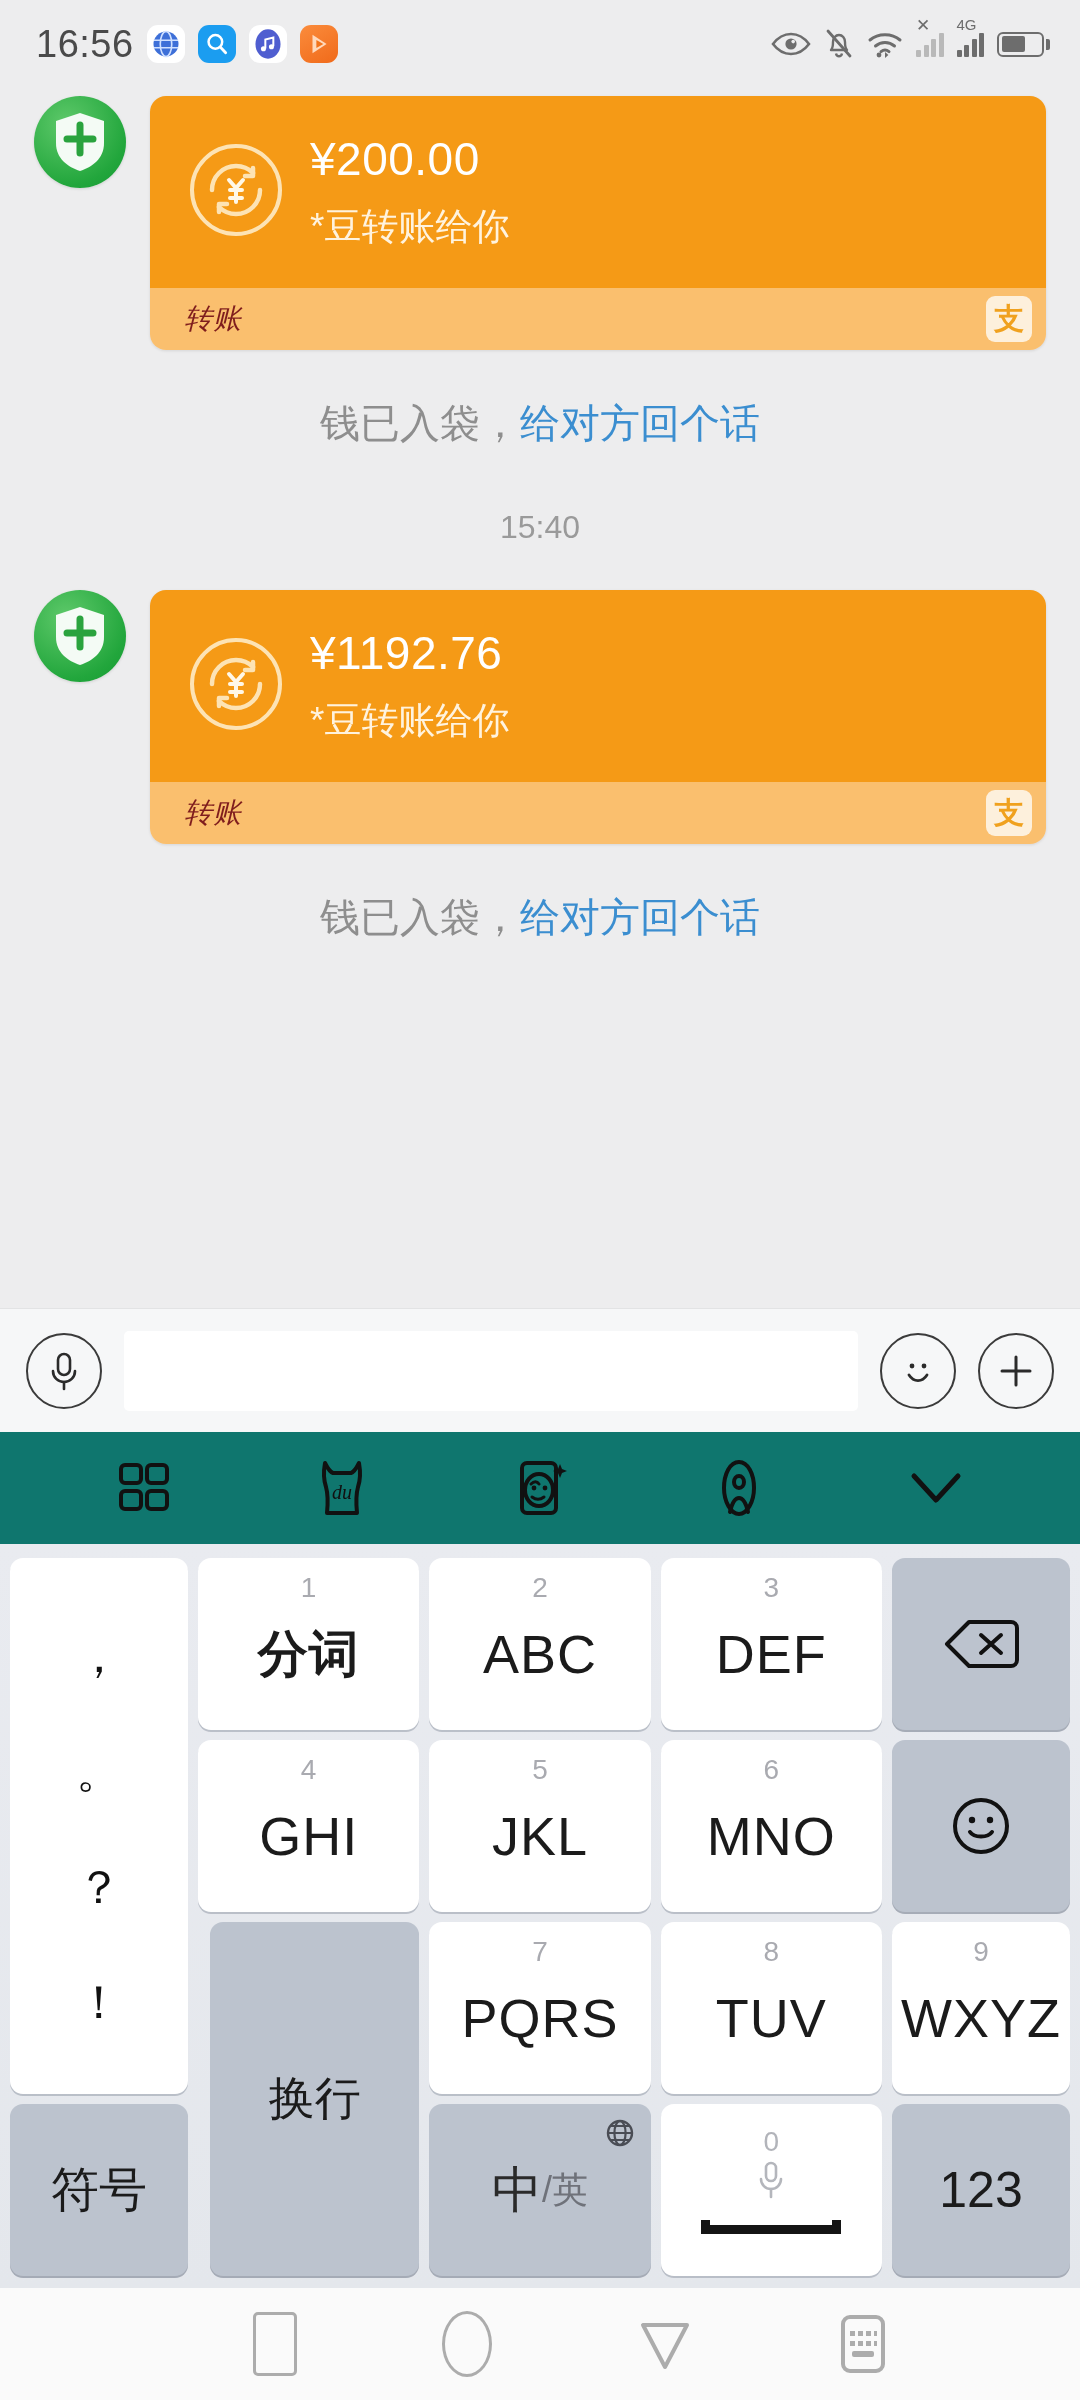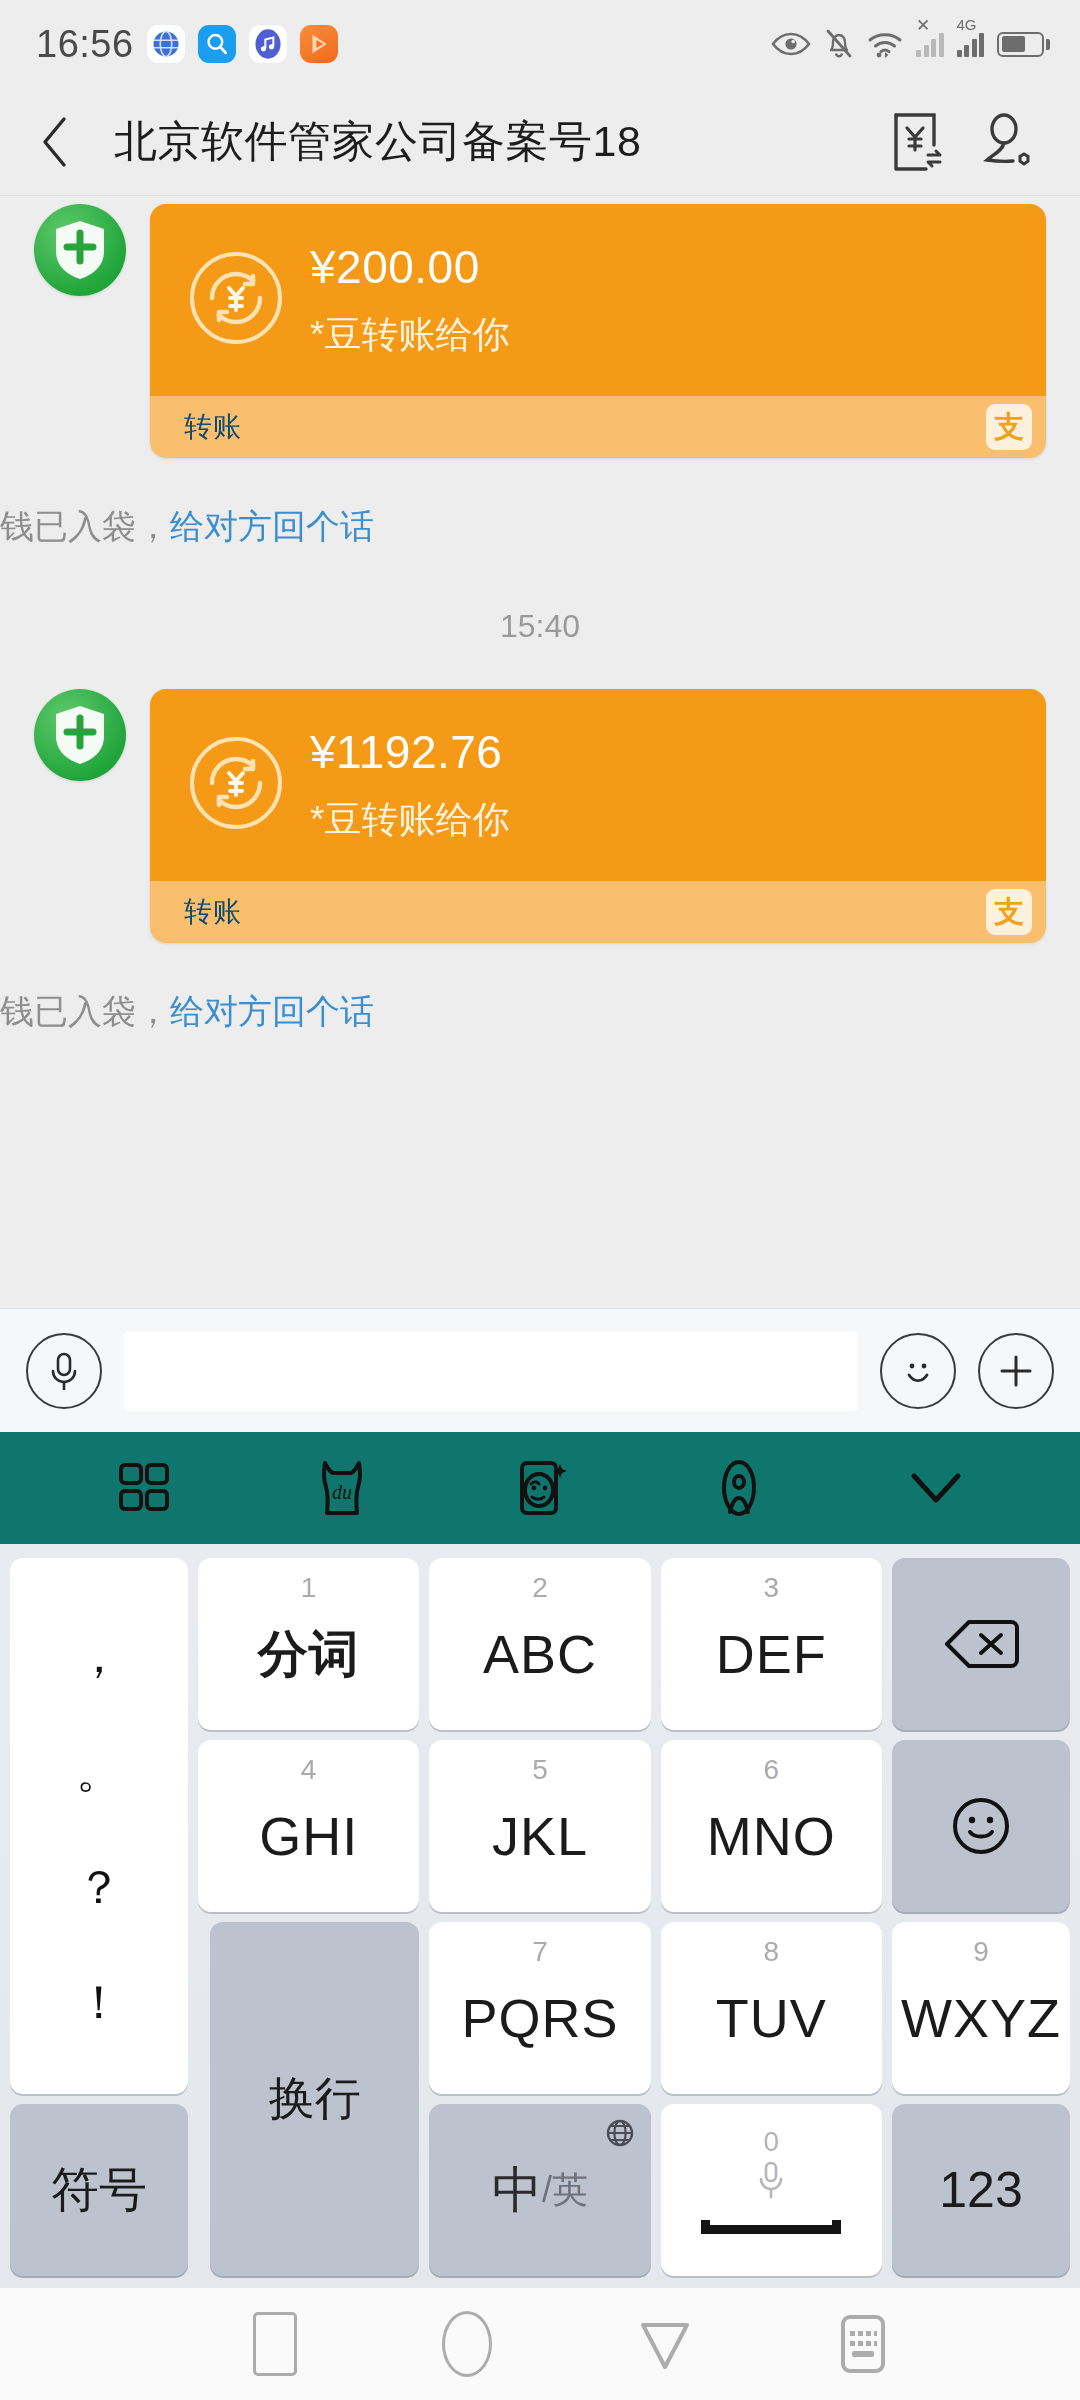--- a/index.html
+++ b/index.html
@@ -73,27 +73,27 @@
   }
   .coin { flex:0 0 104px; margin-right:22px; }
   .bubble-texts { display:flex; flex-direction:column; justify-content:center; }
   .amount { font-size:46px; color:#ffffff; letter-spacing:.5px; line-height:1.25; }
   .note { font-size:37px; color:#fff3de; margin-top:16px; line-height:1.2; }
   .bubble-foot {
     background:#fabf6e; height:62px;
     display:flex; align-items:center; justify-content:space-between;
     padding:0 14px 0 34px;
   }
-  .foot-label { font-size:28px; color:#0c4a6e; letter-spacing:1px; }
+  .foot-label { font-size:28px; color:#7f1d1d; letter-spacing:1px;font-style:italic; }
   .alipay-badge {
     width:46px; height:46px; border-radius:9px; background:#fdf0dc;
     display:flex; align-items:center; justify-content:center;
     font-size:30px; color:#f0a11e; font-weight:700; line-height:1;
   }
-  .sys-line { font-size:34px; margin-top:46px; color:#8e8e8e; }
+  .sys-line { text-align:center; font-size:40px; margin-top:46px; color:#8e8e8e; }
   .sys-line .lnk { color:#3b8ed0; }
   .timestamp { text-align:center; font-size:32px; color:#9a9a9a; margin-top:58px; }
 
   
   .inputbar {
     flex:0 0 124px; height:124px; background:#f6f7f8;
     border-top:1px solid #e2e3e4;
     display:flex; align-items:center; padding:0 26px; gap:22px;
   }
   .round-btn { width:76px; height:76px; border-radius:50%; border:2.5px solid #3b3b3b; display:flex; align-items:center; justify-content:center; flex:0 0 76px; }
@@ -230,45 +230,20 @@
       </span>
       <span class="sb-ico" style="align-items:center;">
         <span class="batt">
             <i></i>
           </span>
           <span class="batt-cap"></span>
       </span>
     </div>
   </div>
 
-  <div class="titlebar">
-    <div class="back-btn">
-      <svg width="30" height="52" viewBox="0 0 30 52">
-          <path d="M24 3L5 26l19 23" fill="none" stroke="#2b2b2b" stroke-width="3.4" stroke-linecap="round" stroke-linejoin="round"></path>
-        </svg>
-    </div>
-    <div class="title-text">北京软件管家公司备案号18</div>
-    <div class="title-actions">
-      <span>
-        <svg width="54" height="62" viewBox="0 0 54 62">
-            <path d="M4 4h38v30" fill="none" stroke="#3a3a3a" stroke-width="3.4" stroke-linecap="round"></path>
-            <path d="M4 4v54h30" fill="none" stroke="#3a3a3a" stroke-width="3.4" stroke-linecap="round" stroke-linejoin="round"></path>
-            <path d="M15 17l8 9 8-9M17 28h12M17 35h12M23 26v13" fill="none" stroke="#3a3a3a" stroke-width="3.2" stroke-linecap="round"></path>
-            <path d="M36 44h12l-4-4M48 51H36l4 4" fill="none" stroke="#3a3a3a" stroke-width="3" stroke-linecap="round" stroke-linejoin="round"></path>
-          </svg>
-      </span>
-      <span>
-        <svg width="54" height="62" viewBox="0 0 54 62">
-            <ellipse cx="24" cy="18" rx="12" ry="14" fill="none" stroke="#3a3a3a" stroke-width="3.4"></ellipse>
-            <path d="M24 32c-2 8-10 11-17 17 0 0 14 2 26 1" fill="none" stroke="#3a3a3a" stroke-width="3.4" stroke-linecap="round"></path>
-            <path d="M44 43l4 2.4v4.8L44 53l-4-2.8v-4.8z" fill="none" stroke="#3a3a3a" stroke-width="3"></path>
-          </svg>
-      </span>
-    </div>
-  </div>
 
   <div class="chat">
 
     <div class="msg-row">
       <div class="avatar">
         <svg width="56" height="62" viewBox="0 0 56 62">
           <path d="M28 2L52 10v22c0 16-12 24-24 28C16 56 4 48 4 32V10z" fill="#f4fbf5"></path>
           <path d="M28 14v28M15 28h26" stroke="#2aa33e" stroke-width="7" stroke-linecap="round"></path>
         </svg>
       </div>

